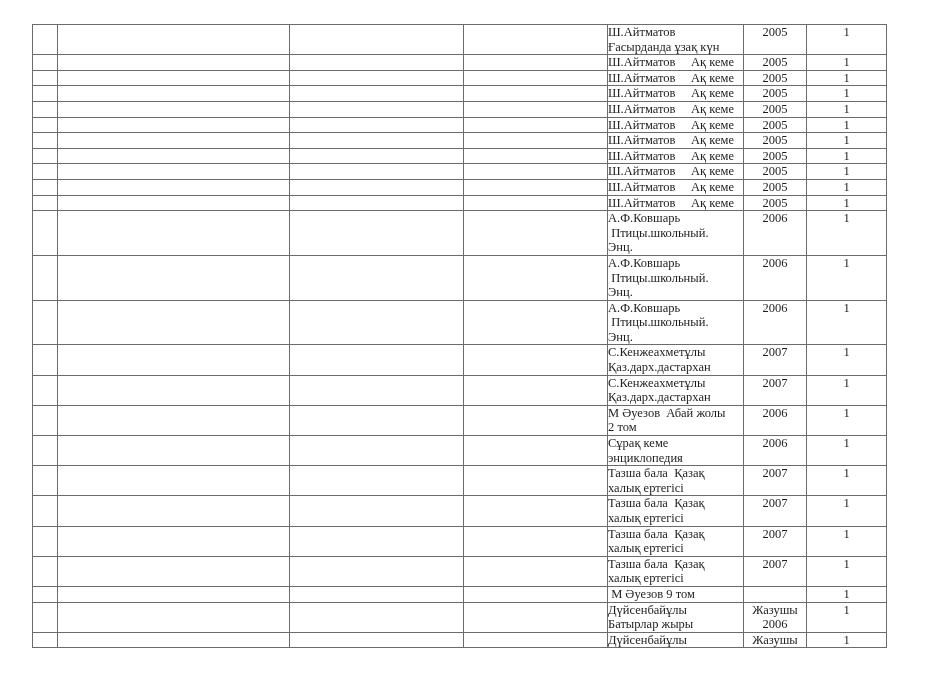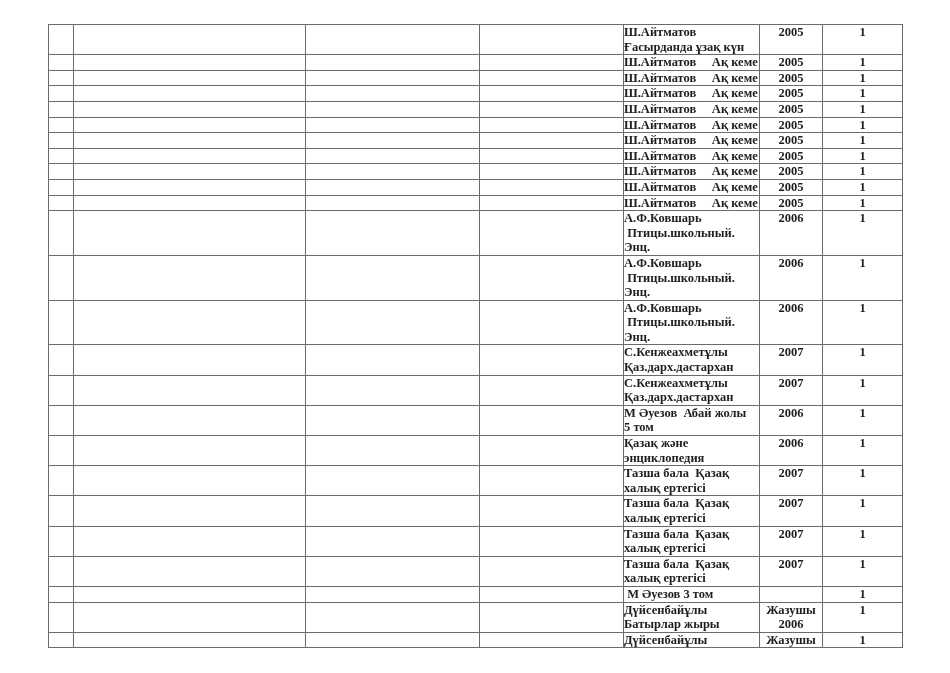--- a/index.html
+++ b/index.html
@@ -6,25 +6,24 @@
   .page {
     position: relative;
     width: 950px;
     height: 673px;
     background: var(--page-bg, #ffffff);
     overflow: hidden;
     font-family: "Liberation Serif", "DejaVu Serif", serif;
   }
   table.inv {
     position: absolute;
-    left: 48px;
+    left: 32px;
     top: 24px;
     border-collapse: collapse;
     table-layout: fixed;
-    font-weight: bold;
   }
   table.inv td {
     border: 1px solid var(--border, #6b6b6b);
     padding: 0;
     font-size: 12.5px;
     line-height: 14.6px;
     color: var(--ink, #1e1e1e);
     overflow: hidden;
     vertical-align: top;
   }
@@ -216,30 +215,30 @@
 Қаз.дарх.дастархан</td>
           <td class="c-year">2007</td>
           <td class="c-count">1</td>
         </tr>
         <tr class="lines-2">
           <td class="c-num"></td>
           <td class="c-empty"></td>
           <td class="c-empty"></td>
           <td class="c-empty"></td>
           <td class="c-title">М Әуезов  Абай жолы
-5 том</td>
-          <td class="c-year">2006</td>
-          <td class="c-count">1</td>
-        </tr>
-        <tr class="lines-2">
-          <td class="c-num"></td>
-          <td class="c-empty"></td>
-          <td class="c-empty"></td>
-          <td class="c-empty"></td>
-          <td class="c-title">Қазақ және
+2 том</td>
+          <td class="c-year">2006</td>
+          <td class="c-count">1</td>
+        </tr>
+        <tr class="lines-2">
+          <td class="c-num"></td>
+          <td class="c-empty"></td>
+          <td class="c-empty"></td>
+          <td class="c-empty"></td>
+          <td class="c-title">Сұрақ кеме
 энциклопедия</td>
           <td class="c-year">2006</td>
           <td class="c-count">1</td>
         </tr>
         <tr class="lines-2">
           <td class="c-num"></td>
           <td class="c-empty"></td>
           <td class="c-empty"></td>
           <td class="c-empty"></td>
           <td class="c-title">Тазша бала  Қазақ
@@ -275,21 +274,21 @@
           <td class="c-title">Тазша бала  Қазақ
 халық ертегісі</td>
           <td class="c-year">2007</td>
           <td class="c-count">1</td>
         </tr>
         <tr class="lines-1">
           <td class="c-num"></td>
           <td class="c-empty"></td>
           <td class="c-empty"></td>
           <td class="c-empty"></td>
-          <td class="c-title"> М Әуезов 3 том</td>
+          <td class="c-title"> М Әуезов 9 том</td>
           <td class="c-year"></td>
           <td class="c-count">1</td>
         </tr>
         <tr class="lines-2">
           <td class="c-num"></td>
           <td class="c-empty"></td>
           <td class="c-empty"></td>
           <td class="c-empty"></td>
           <td class="c-title">Дүйсенбайұлы
 Батырлар жыры</td>

